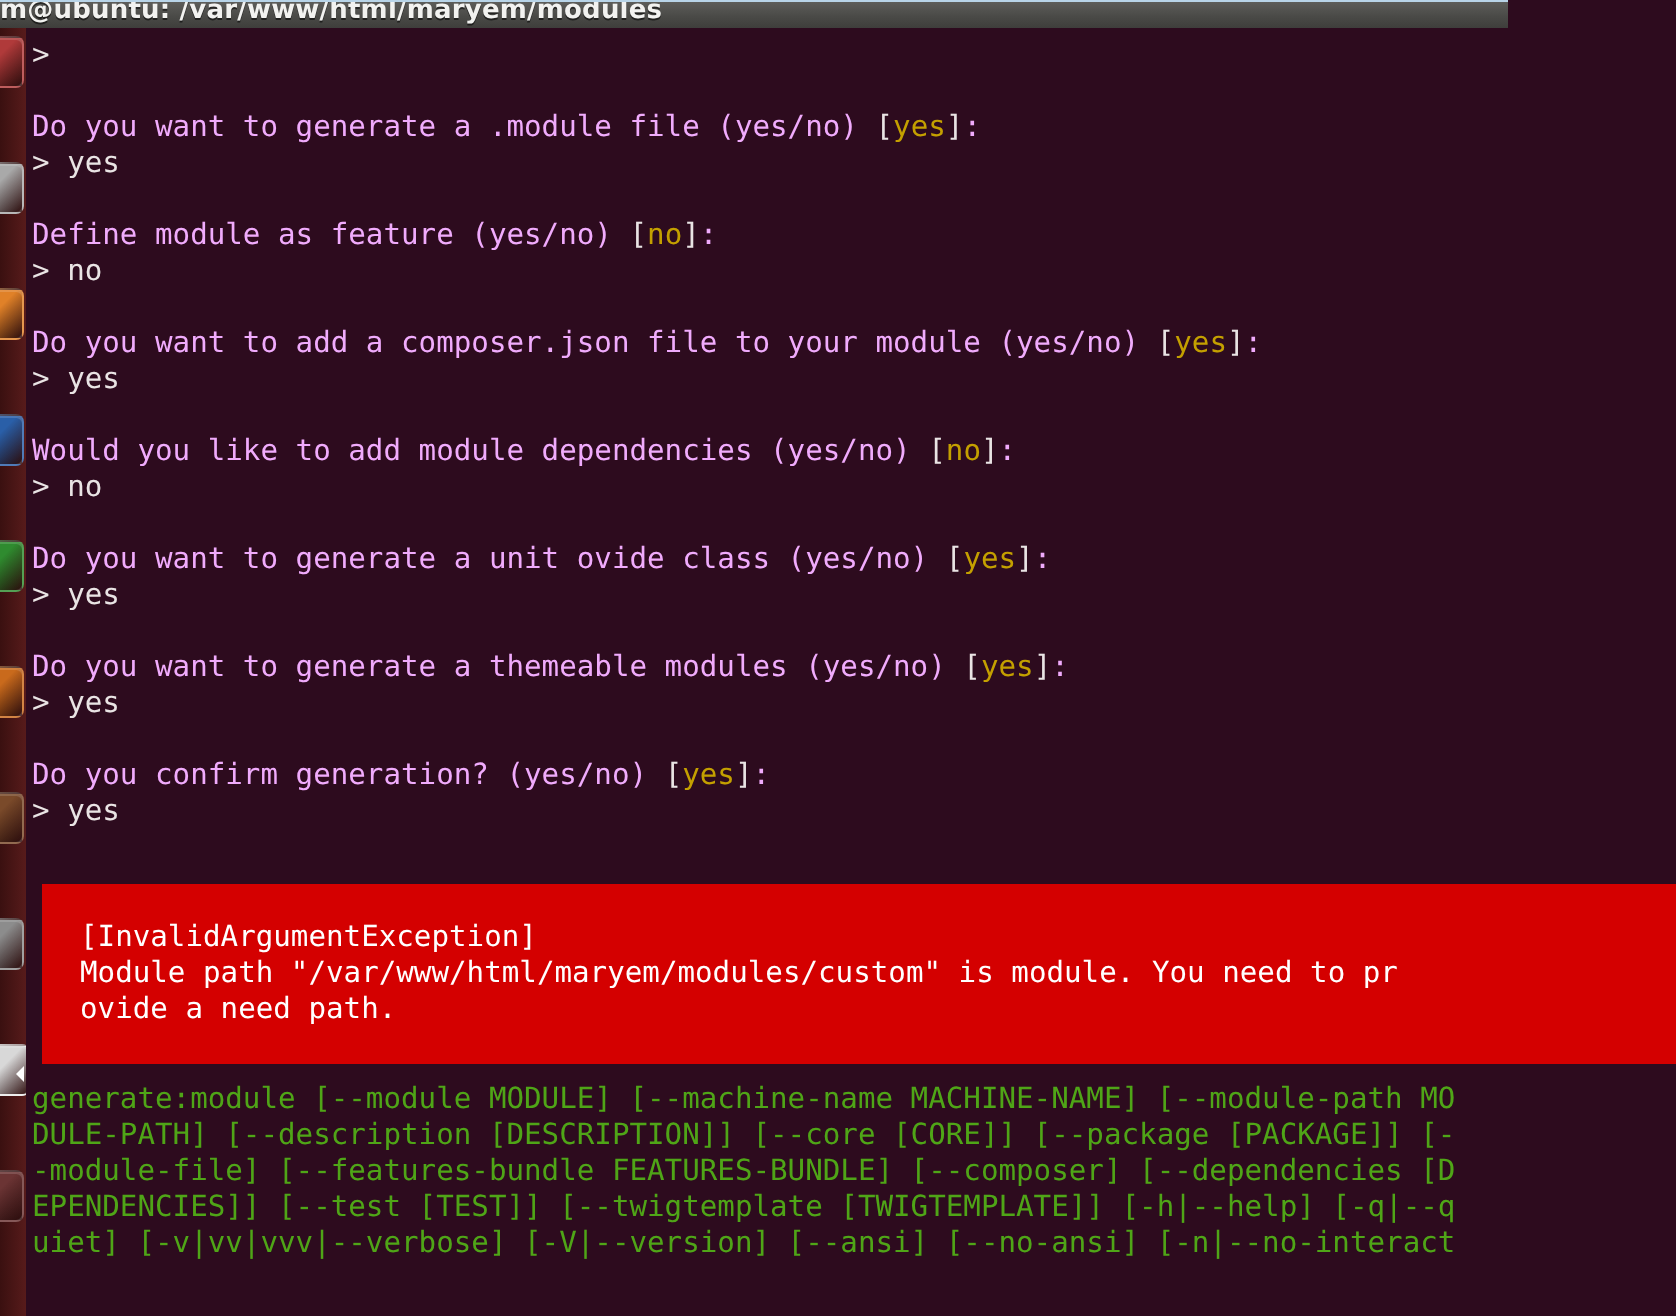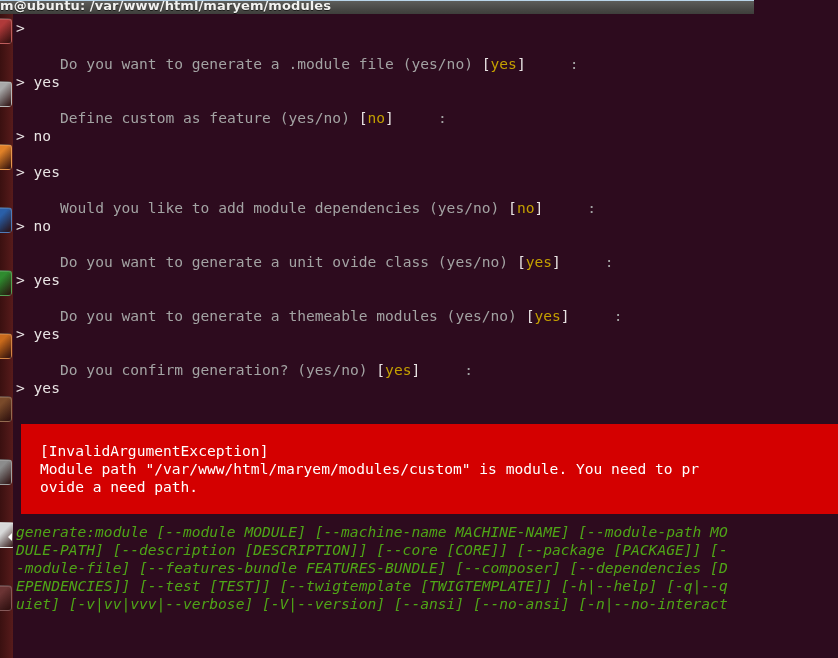--- a/index.html
+++ b/index.html
@@ -100,25 +100,25 @@
     left: 3px;
     top: 5px;
     width: 822px;
   }
   .line {
     white-space: pre;
     height: 18px;
     line-height: 18px;
   }
   .blank { height: 18px; }
-  .q  { color: #a3a3a3; margin-left: 44px; }       
+  .q  { color: #f0abfc; }       
   .a  { color: #e9e4e4; }       
   .br { color: #e9e4e4; }       
   .df { color: #c4a000; }       
-  .usage { color: #4fa517; white-space: pre; font-style: italic; }
+  .usage { color: #4fa517; white-space: pre; }
 
   
   #error-box {
     margin-top: 9px;
     margin-left: 5px;
     width: 822px;
     background: #d40000;
     color: #ffffff;
     padding: 0;
     box-sizing: border-box;
@@ -156,23 +156,24 @@
       <div class="launcher-icon" style="top: 571px; background: linear-gradient(135deg, rgb(107, 52, 52) 0%, rgb(107, 52, 52) 45%, rgba(0, 0, 0, 0.45) 100%);"></div>
     </div>
 
   <div id="terminal">
     <div id="term-inner">
         <div class="line"><span class="a">&gt;</span></div>
         <div class="blank"></div>
         <div class="line"><span class="q">Do you want to generate a .module file (yes/no) </span><span class="br">[</span><span class="df">yes</span><span class="br">]</span><span class="q">:</span></div>
         <div class="line"><span class="a">&gt; yes</span></div>
         <div class="blank"></div>
-        <div class="line"><span class="q">Define custom as feature (yes/no) </span><span class="br">[</span><span class="df">no</span><span class="br">]</span><span class="q">:</span></div>
+        <div class="line"><span class="q">Define module as feature (yes/no) </span><span class="br">[</span><span class="df">no</span><span class="br">]</span><span class="q">:</span></div>
         <div class="line"><span class="a">&gt; no</span></div>
         <div class="blank"></div>
+        <div class="line"><span class="q">Do you want to add a composer.json file to your module (yes/no) </span><span class="br">[</span><span class="df">yes</span><span class="br">]</span><span class="q">:</span></div>
         <div class="line"><span class="a">&gt; yes</span></div>
         <div class="blank"></div>
         <div class="line"><span class="q">Would you like to add module dependencies (yes/no) </span><span class="br">[</span><span class="df">no</span><span class="br">]</span><span class="q">:</span></div>
         <div class="line"><span class="a">&gt; no</span></div>
         <div class="blank"></div>
         <div class="line"><span class="q">Do you want to generate a unit ovide class (yes/no) </span><span class="br">[</span><span class="df">yes</span><span class="br">]</span><span class="q">:</span></div>
         <div class="line"><span class="a">&gt; yes</span></div>
         <div class="blank"></div>
         <div class="line"><span class="q">Do you want to generate a themeable modules (yes/no) </span><span class="br">[</span><span class="df">yes</span><span class="br">]</span><span class="q">:</span></div>
         <div class="line"><span class="a">&gt; yes</span></div>

